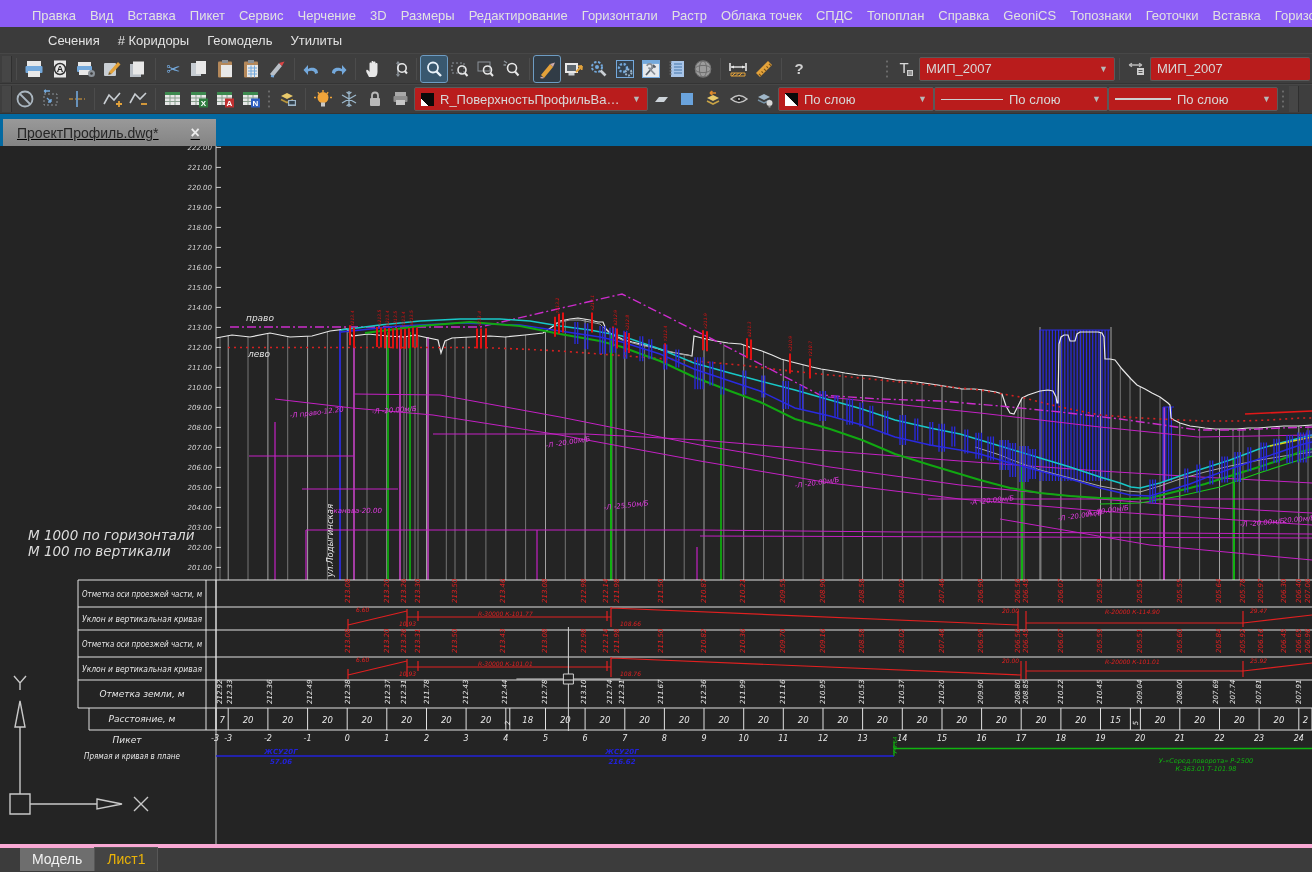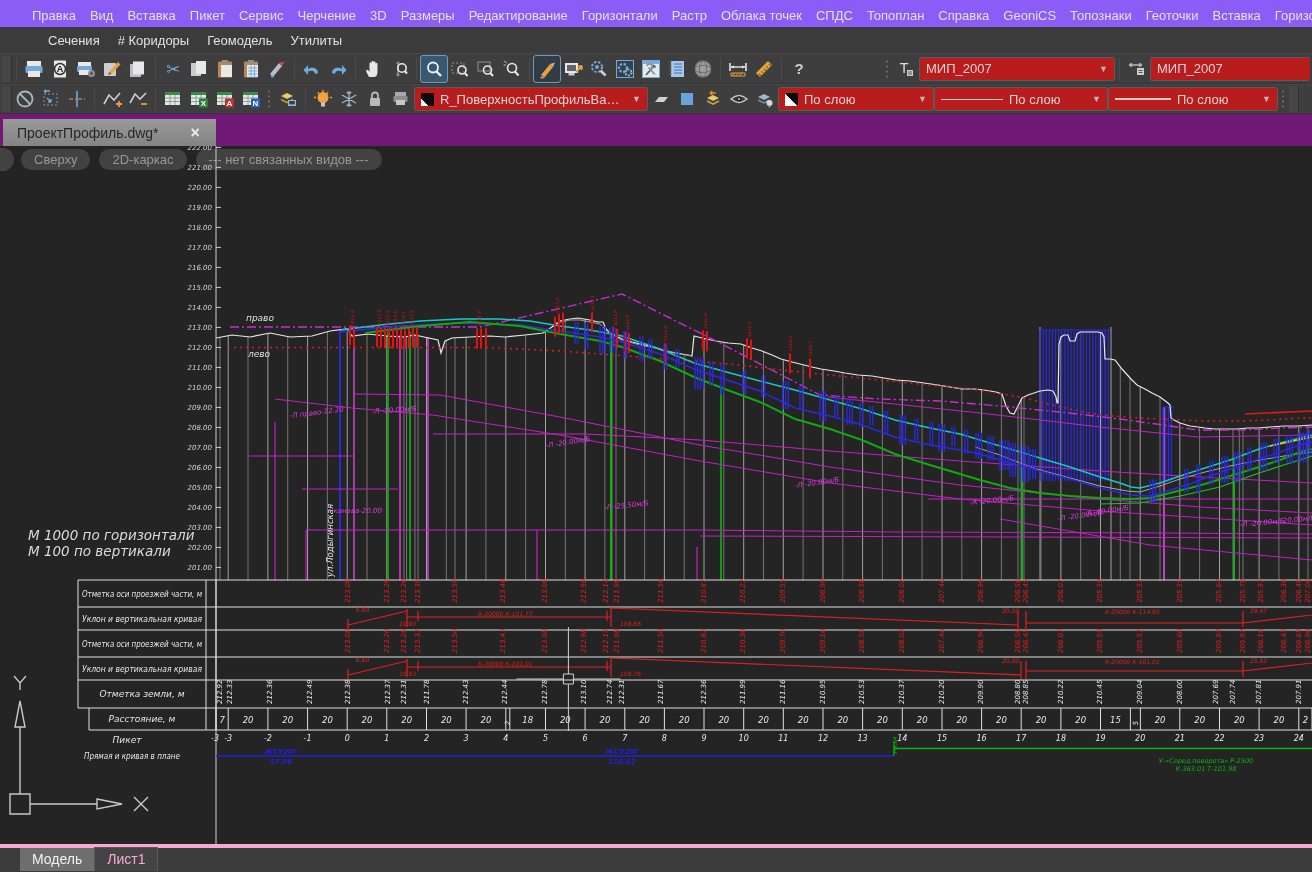--- a/index.html
+++ b/index.html
@@ -23,36 +23,36 @@
   .tbtn { width:26px; height:26px; border-radius:2px; display:flex; align-items:center;
     justify-content:center; flex:none; position:relative; }
   .tbtn.activebg { background:#39586f; outline:1px solid #6d9cc3; }
   .tbtn.activebd { background:#313c46; outline:1px solid #6d9cc3; }
   .tbtn svg { display:block; }
   .tbfield { height:24px; background:#b91c1c; border:1px solid #5a5a5a; border-radius:2px;
     display:flex; align-items:center; color:#d8d8d8; font-size:13px; padding:0 6px;
     gap:6px; flex:none; }
   .tbfield .arr { margin-left:auto; color:#b8b8b8; font-size:9px; }
   .partialicon { width:10px; height:26px; background:#464646; border-right:1px solid #2f2f2f; flex:none; }
-  .tabbar { height:32px; background:#701a75; display:flex; align-items:flex-end; }
+  .tabbar { height:32px; background:#0369a1; display:flex; align-items:flex-end;text-decoration:underline; }
   .doctab { margin-left:3px; height:27px; background:linear-gradient(#999,#848484);
     color:#262626; font-size:14px; display:flex; align-items:center; padding:0 10px 0 14px;
     gap:26px; }
   .doctab .close { color:#ececec; font-size:16px; font-weight:bold; padding:0 6px; }
   #canvas { position:relative; width:1312px; height:698px; background:#242424; }
   #canvas svg { position:absolute; left:0; top:0; }
   .pills { position:absolute; left:0; top:2px; display:flex; gap:9px; align-items:center; }
   .pill { background:#424242; border-radius:12px; color:#989898; font-size:13px;
     padding:3px 13px; white-space:nowrap; }
   .pill.stub { width:14px; height:23px; border-radius:0 12px 12px 0; padding:0; margin-right:-2px; }
   .statusbar { height:27px; background:#3c3c3c; border-top:4px solid #f9a8d4; display:flex;
     align-items:flex-end; padding-left:20px; }
   .stab { font-size:14px; padding:3px 12px 4px; margin-top:2px; }
   .stab.active { background:#6e6e6e; color:#f2f2f2; }
-  .stab.inactive { background:#444; color:#f9a8d4; border:1px solid #575757; border-bottom:none; }
+  .stab.inactive { background:#444; color:#eab308; border:1px solid #575757; border-bottom:none; }
 </style>
 </head>
 <body>
 
 <div class="menubar" id="menubar">
     <div class="mi">Правка</div>
     <div class="mi">Вид</div>
     <div class="mi">Вставка</div>
     <div class="mi">Пикет</div>
     <div class="mi">Сервис</div>
@@ -464,26 +464,20 @@
     <div class="tbgrip"></div>
     <div class="partialicon"></div>
   </div>
 <div class="tabbar">
   <div class="doctab">
     <span>ПроектПрофиль.dwg*</span>
     <span class="close">×</span>
   </div>
 </div>
 <div id="canvas">
-  <div class="pills" id="pills">
-      <div class="pill stub"></div>
-      <div class="pill">Сверху</div>
-      <div class="pill">2D-каркас</div>
-      <div class="pill">--- нет связанных видов ---</div>
-    </div>
 <svg width="1312" height="698" viewBox="0 147 1312 698">
       <path d="M220 581 L220 338.2 M248 581 L248 337.8 M287.7 581 L287.7 337.5 M327.4 581 L327.4 332.7 M367 581 L367 335.1 M404 581 L404 338 M406.6 581 L406.6 337.5 M415 581 L415 336 M418 581 L418 336.7 M446.3 581 L446.3 341.4 M455 581 L455 338.8 M485.9 581 L485.9 337.2 M525.6 581 L525.6 335.9 M565.3 581 L565.3 320.9 M604.9 581 L604.9 327.4 M612 581 L612 335 M616 581 L616 337 M644.6 581 L644.6 345.9 M684.2 581 L684.2 355.4 M723.8 581 L723.8 343.3 M763.5 581 L763.5 352.6 M803.1 581 L803.1 365.8 M842.8 581 L842.8 373.6 M882.4 581 L882.4 378.7 M922.1 581 L922.1 383.7 M961.8 581 L961.8 390 M1001.4 581 L1001.4 394.8 M1018 581 L1018 407 M1024 581 L1024 398 M1041 581 L1041 391.9 M1080.7 581 L1080.7 333 M1120.3 581 L1120.3 367.8 M1130 581 L1130 378.9 M1160 581 L1160 398 M1199.6 581 L1199.6 428.2 M1233 581 L1233 430 M1239.3 581 L1239.3 429.8 M1243 581 L1243 429.5 M1278.9 581 L1278.9 427.4 M1308 581 L1308 426.3 " fill="none" stroke="#757575" stroke-width="1"></path>
       <path d="M228.2 581 L228.2 336.7 M267.9 581 L267.9 334.4 M307.6 581 L307.6 337.2 M347.2 581 L347.2 330.3 M386.8 581 L386.8 337 M426.5 581 L426.5 338.5 M466.1 581 L466.1 338.2 M505.8 581 L505.8 337.9 M545.5 581 L545.5 332.3 M585.1 581 L585.1 320.2 M624.8 581 L624.8 340.8 M664.4 581 L664.4 352.1 M704 581 L704 339.5 M743.7 581 L743.7 346 M783.3 581 L783.3 360.6 M823 581 L823 370.3 M862.6 581 L862.6 376.3 M902.3 581 L902.3 381.4 M942 581 L942 386.7 M981.6 581 L981.6 390.8 M1021.2 581 L1021.2 400.6 M1040 581 L1040 328 M1060.9 581 L1060.9 338.3 M1100.5 581 L1100.5 333.6 M1111 581 L1111 328 M1140.2 581 L1140.2 387.6 M1179.8 581 L1179.8 423.9 M1219.5 581 L1219.5 430 M1259.1 581 L1259.1 428.9 M1298.8 581 L1298.8 426.9 " fill="none" stroke="#a2a2a2" stroke-width="1"></path>
       <path d="M340 581 L340 330" fill="none" stroke="#2a2ac8" stroke-width="2"></path>
       <path d="M354 581 L354 336" fill="none" stroke="#c443c4" stroke-width="1.6"></path>
       <path d="M388 581 L388 333" fill="none" stroke="#0f9c0f" stroke-width="2"></path>
       <path d="M400 581 L400 336" fill="none" stroke="#c443c4" stroke-width="1.6"></path>
       <path d="M410 581 L410 333" fill="none" stroke="#0f9c0f" stroke-width="2"></path>
       <path d="M428 581 L428 338" fill="none" stroke="#c443c4" stroke-width="1.6"></path>
       <path d="M275 581 L275 423" fill="none" stroke="#c420c4" stroke-width="1.2"></path>

